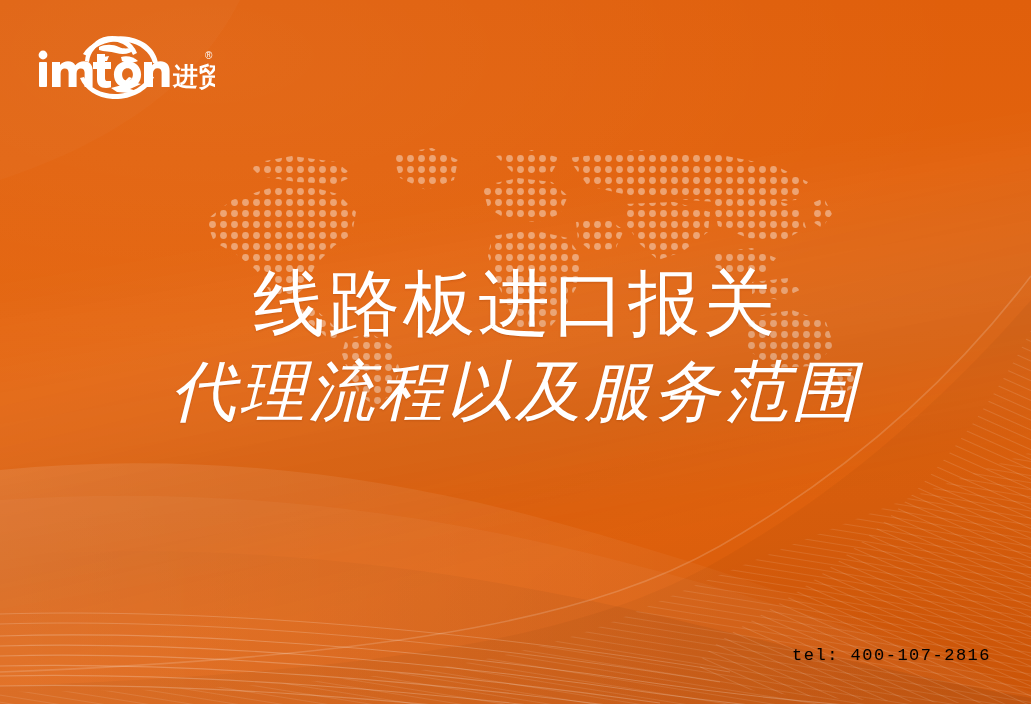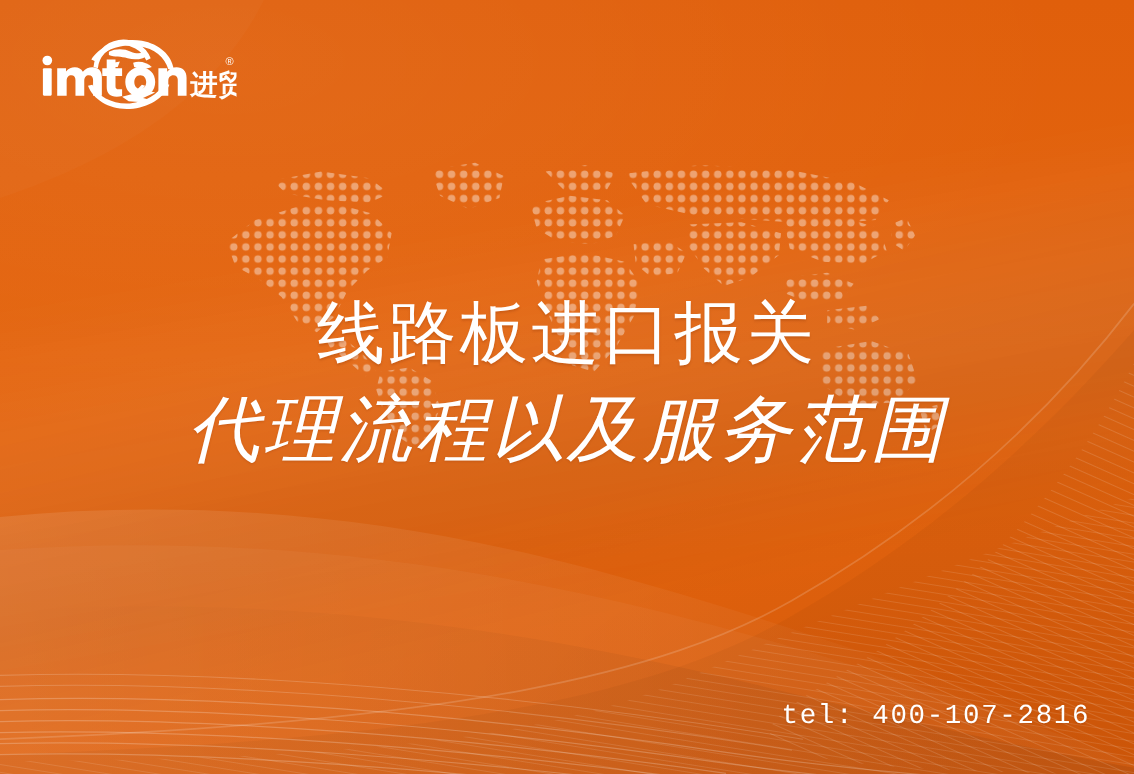--- a/index.html
+++ b/index.html
@@ -103,39 +103,39 @@
     font-family: "Liberation Serif", "DejaVu Serif", serif;
     text-shadow: 0 1px 2px rgba(120,42,0,0.22);
     pointer-events: none;
   }
   .headline .line {
     display: block;
     font-weight: 400;
     white-space: nowrap;
   }
   .headline .line-1 {
-    font-size: 62px;
+    font-size: 72px;
     line-height: 84px;
     letter-spacing: 3px;
   }
   .headline .line-2 {
     font-size: 66px;
     line-height: 92px;
     letter-spacing: 3px;
     font-style: italic;
   }
 
   
   .tel {
     position: absolute;
     right: 40px;
     bottom: 39px;
-    color: #ffffff;
+    color: #000000;
     font-family: "Liberation Mono", "DejaVu Sans Mono", monospace;
-    font-size: 25px;
+    font-size: 17px;
     letter-spacing: 1.5px;
     white-space: nowrap;
     text-shadow: 0 1px 2px rgba(120,42,0,0.25);
   }
 </style>
 </head>
 <body>
 
 <div id="banner">
 

